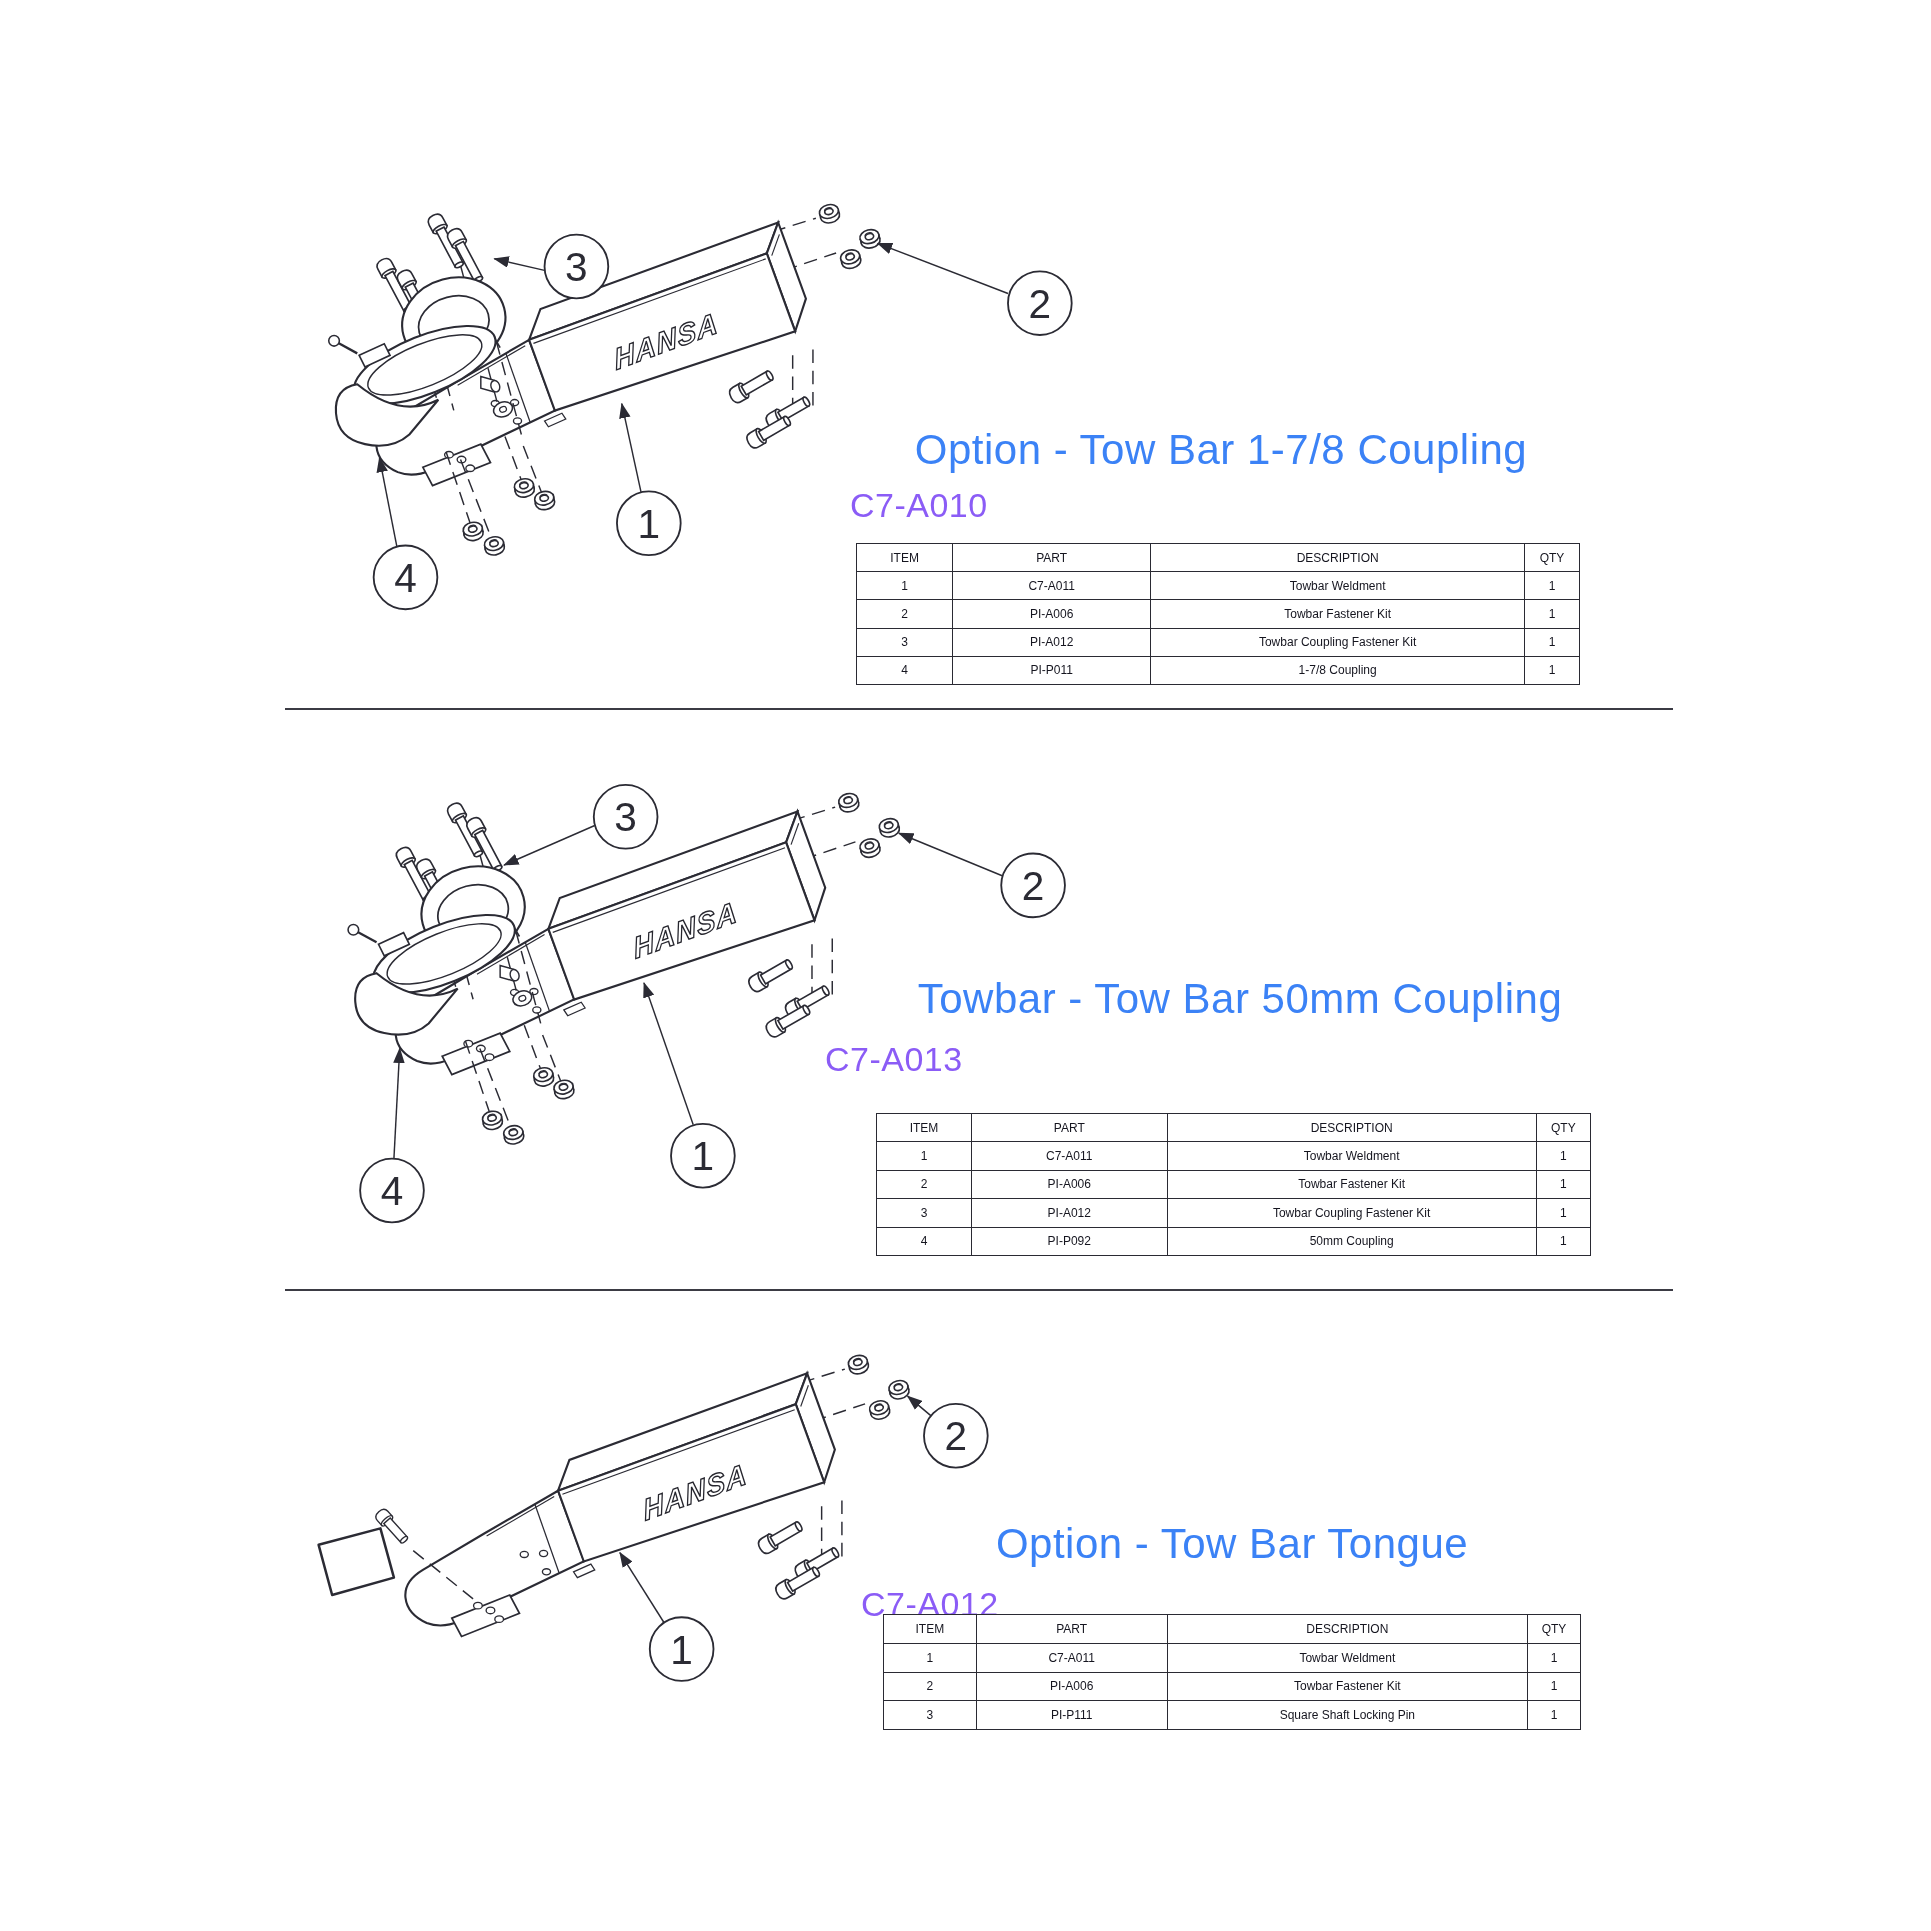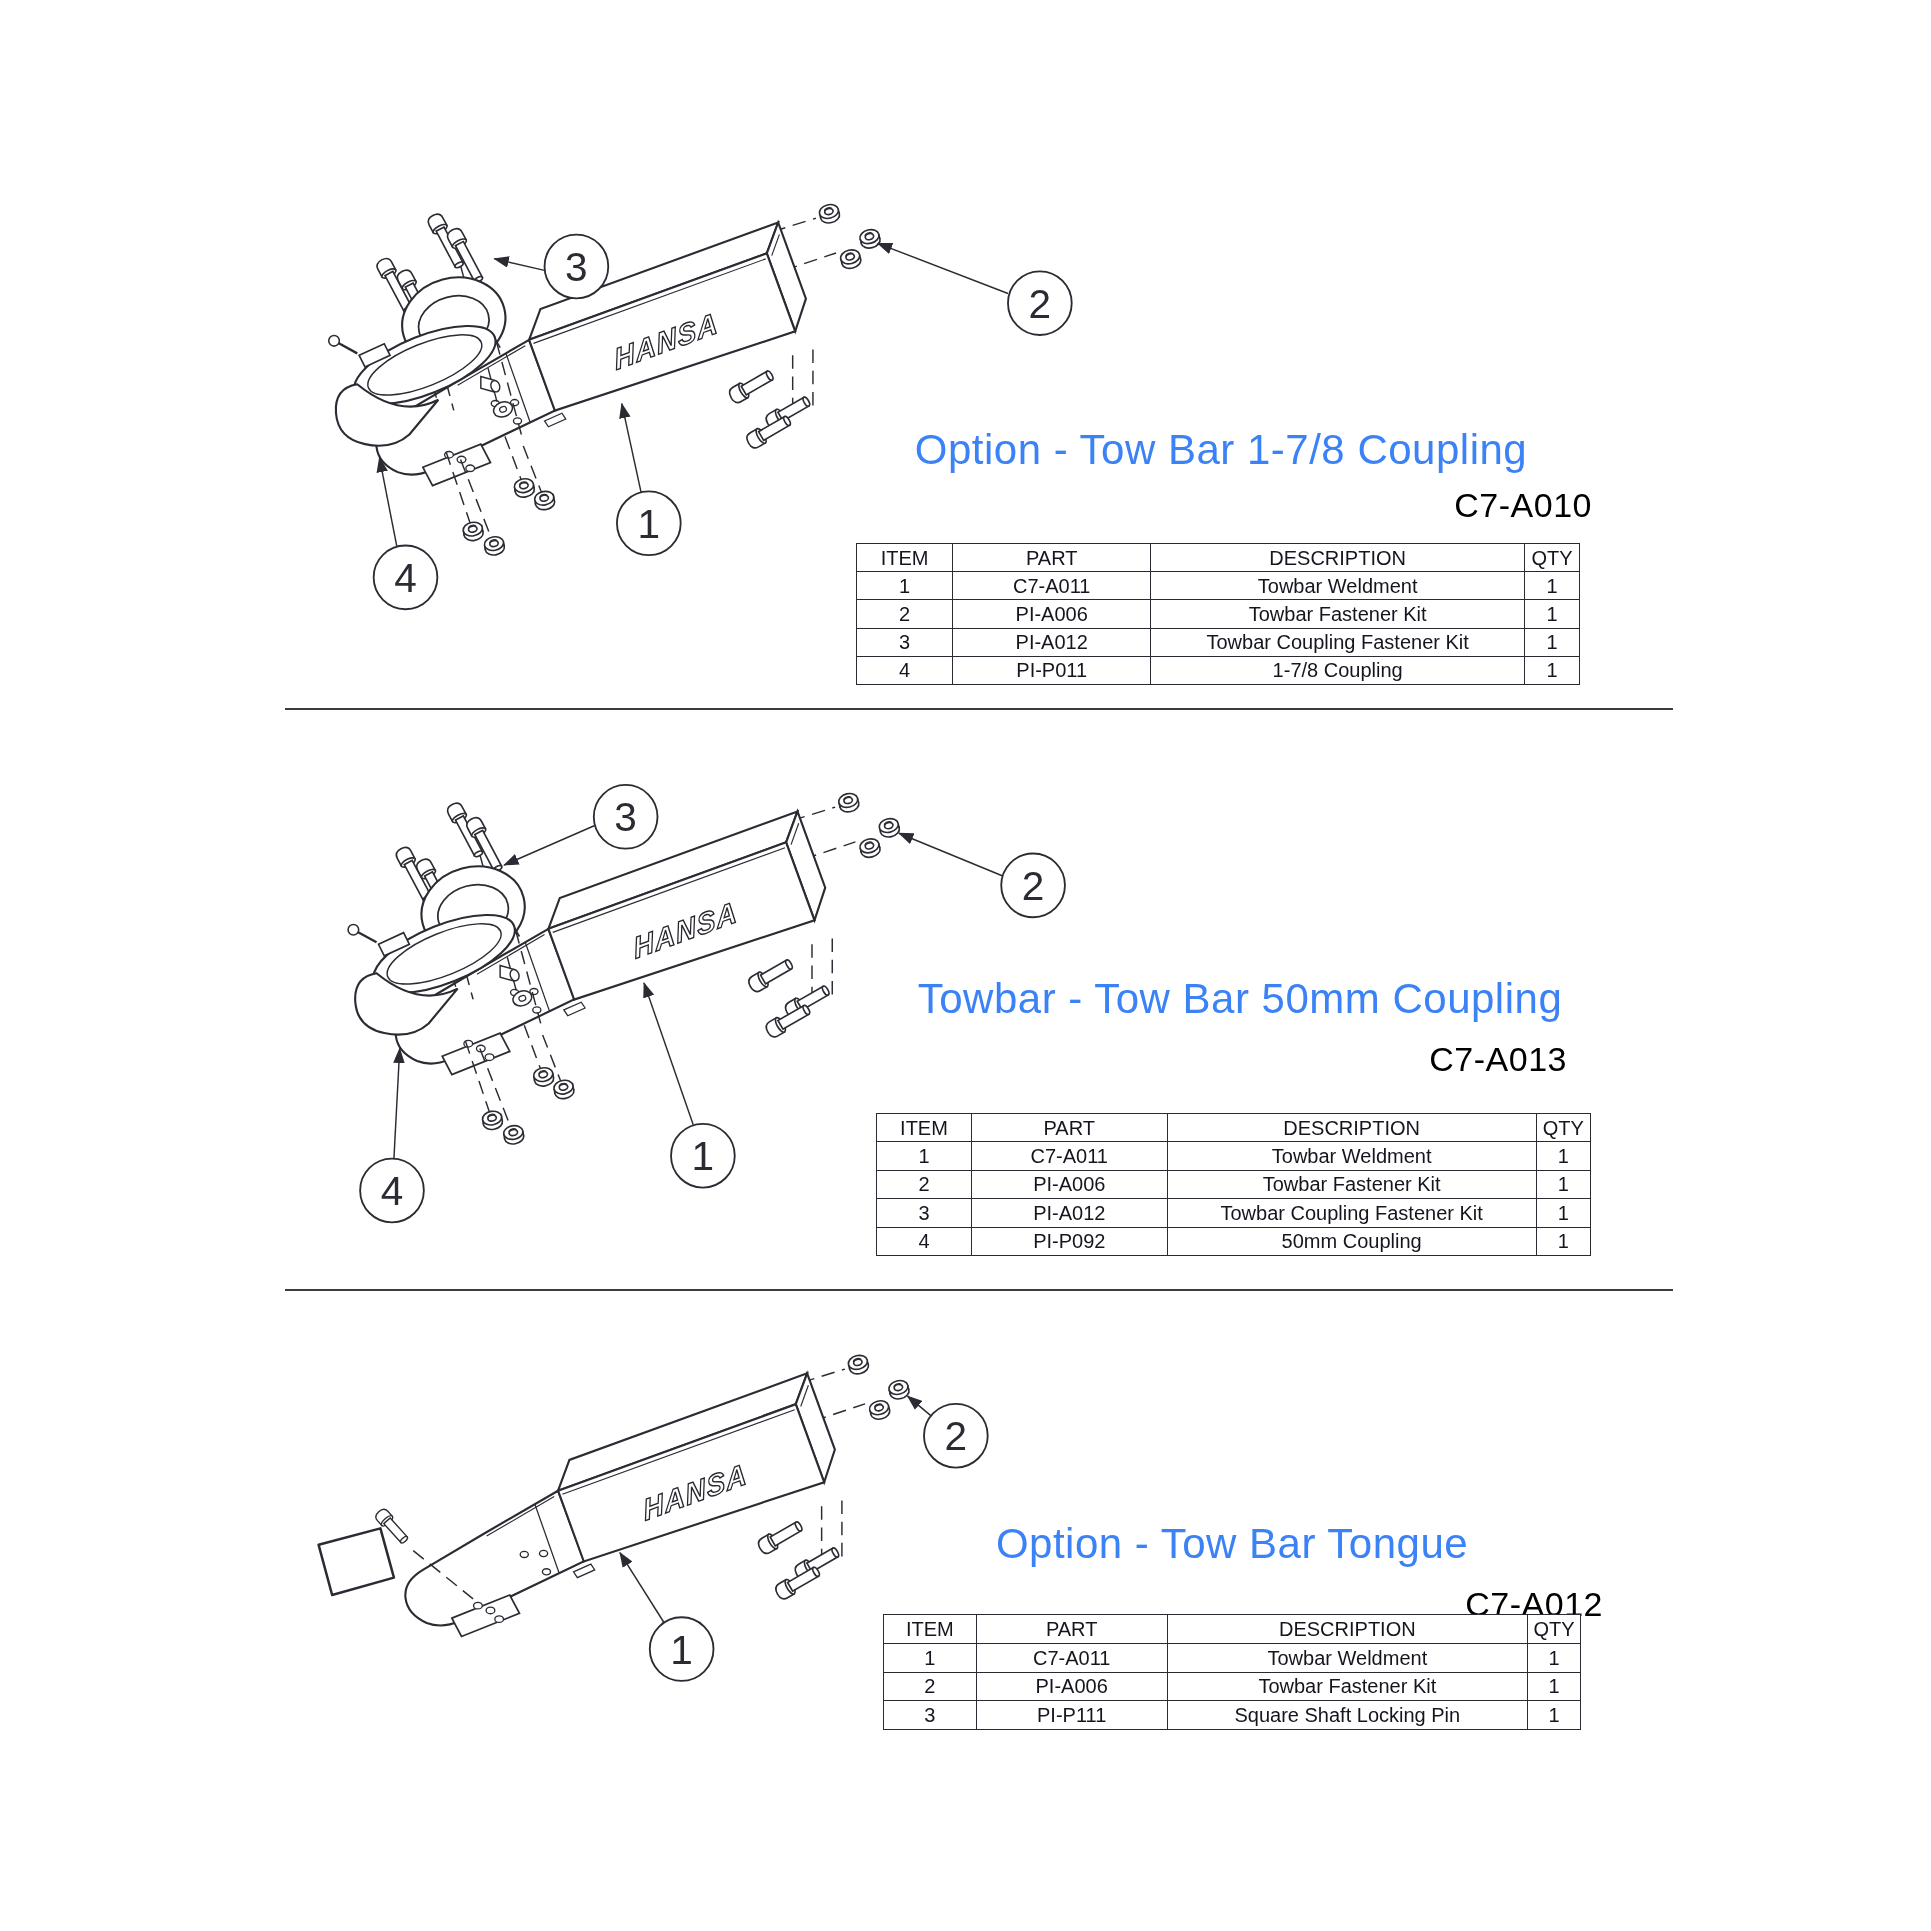--- a/index.html
+++ b/index.html
@@ -1,21 +1,21 @@
 <!DOCTYPE html>
 <html><head>
 <meta charset="utf-8">
 <style>
   html,body{margin:0;padding:0;background:#fff;}
   #canvas{position:relative;width:1931px;height:1931px;background:#ffffff;overflow:hidden;
           font-family:"Liberation Sans", sans-serif;color:#1d1d28;}
   #art{position:absolute;left:0;top:0;}
   .sec-title{position:absolute;width:742px;text-align:center;font-size:42px;letter-spacing:0.5px;color:#3b82f6;white-space:nowrap;}
-  .sec-sub{position:absolute;width:742px;text-align:right;font-size:34px;letter-spacing:0.5px;color:#000000;}
-  .parts{position:absolute;border-collapse:collapse;table-layout:fixed;background:#fff;font-size:20px;color:#15151f;}
+  .sec-sub{position:absolute;width:742px;text-align:left;font-size:34px;letter-spacing:0.5px;color:#8b5cf6;}
+  .parts{position:absolute;border-collapse:collapse;table-layout:fixed;background:#fff;font-size:12px;color:#15151f;}
   .parts th,.parts td{border:1.5px solid #2a2a33;text-align:center;vertical-align:middle;padding:0 3.9px;
                       font-weight:400;line-height:1;overflow:hidden;white-space:nowrap;}
   .divider{position:absolute;left:285px;width:1388px;height:0;border-top:2.5px solid #3b3b44;}
   svg text{font-family:"Liberation Sans", sans-serif;}
   .lineart path,.lineart ellipse,.lineart circle,.lineart rect,.lineart polyline,.lineart line{vector-effect:none;}
 </style>
 </head>
 <body>
 
 <div id="canvas">

